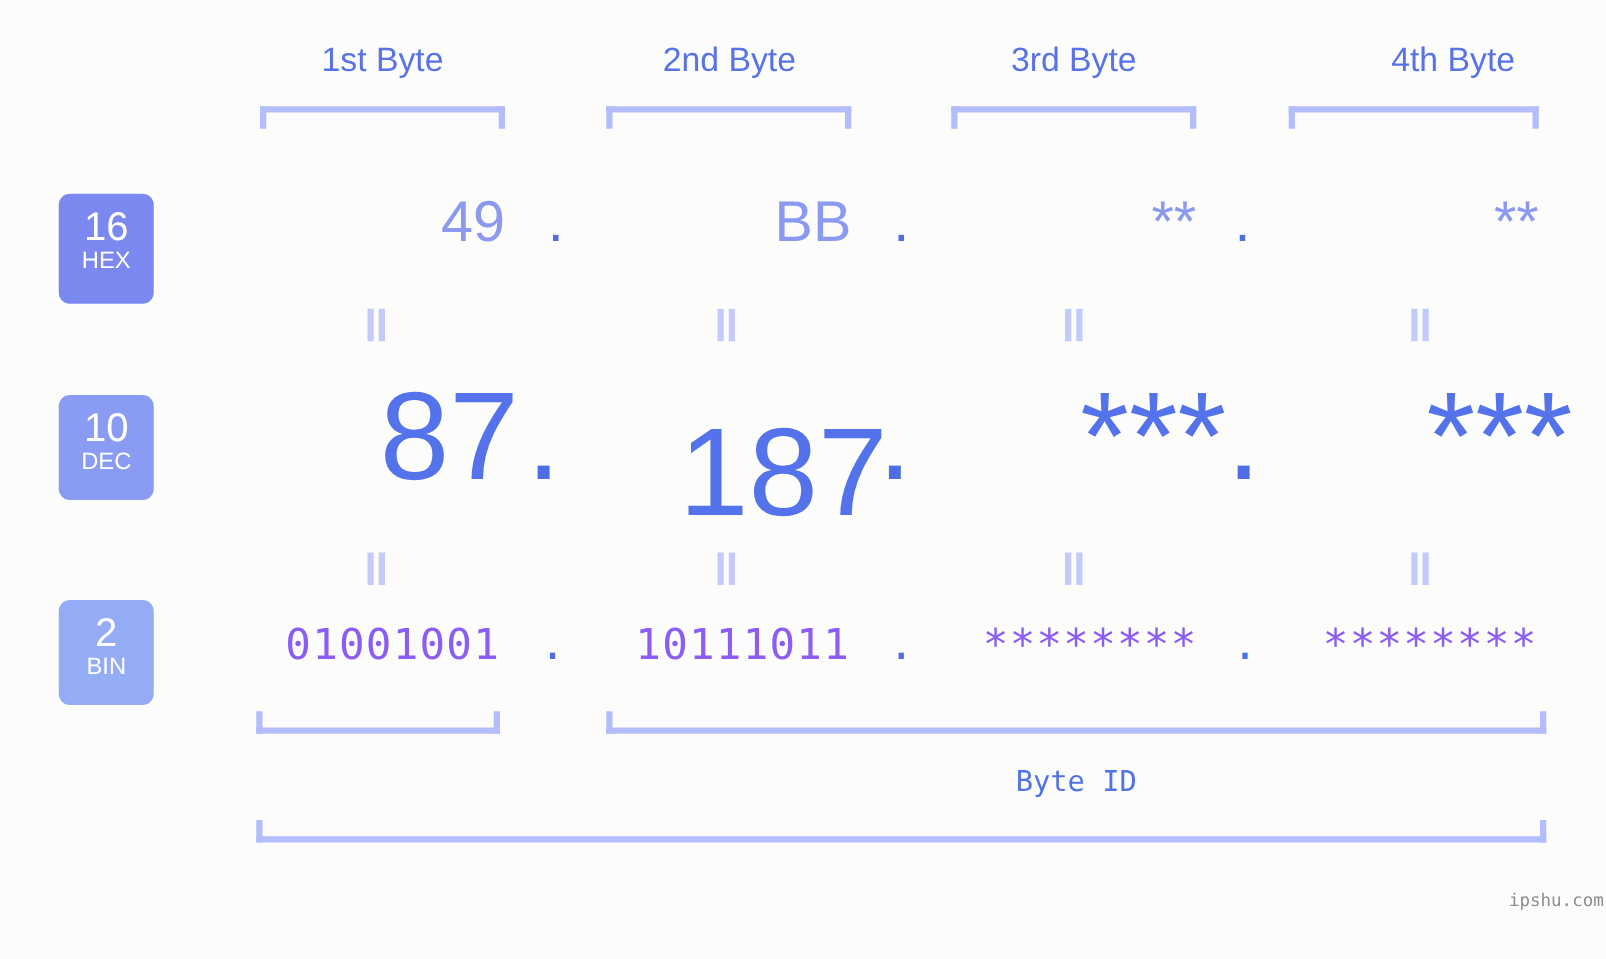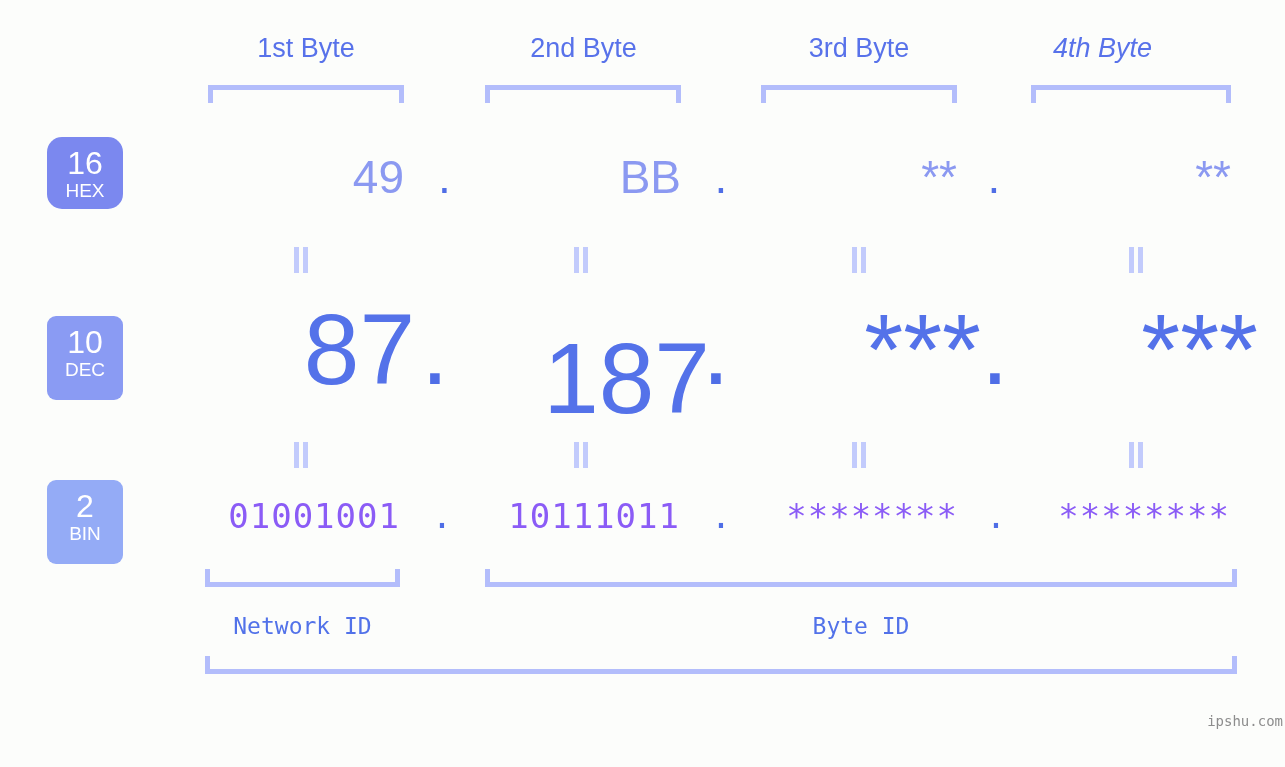--- a/index.html
+++ b/index.html
@@ -66,21 +66,21 @@
     font-size: 32px;
     line-height: 34px;
     font-weight: 400;
   }
   .badge .abbr {
     display: block;
     font-size: 19px;
     line-height: 22px;
     font-weight: 400;
   }
-  #badge-hex { top: 137px; height: 72px; background: #7b88ef; border-radius: 15px; }
+  #badge-hex { top: 155px; height: 88px; background: #7b88ef; }
   #badge-dec { top: 316px; height: 84px; background: #8a9bf3; text-align: center; }
   #badge-bin { top: 480px; height: 84px; background: #94abf6; }
 
   
   .val-cell {
     position: absolute;
     text-align: right;
     white-space: nowrap;
     font-family: "Liberation Sans", sans-serif;
   }
@@ -181,21 +181,21 @@
   }
 </style>
 </head>
 <body>
 
 <div class="stage">
 
   <div class="byte-label" style="left:206px; width:200px;">1st Byte</div>
   <div class="byte-label" style="left:485px; width:197px;">2nd Byte</div>
   <div class="byte-label" style="left:762px; width:194px;">3rd Byte</div>
-  <div class="byte-label" style="left:1000px; width:205px;font-style:italic;">4th Byte</div>
+  <div class="byte-label" style="left:1060px; width:205px;">4th Byte</div>
 
   <div class="bracket bracket-down" style="left:208px; top:85px; width:196px;"></div>
   <div class="bracket bracket-down" style="left:485px; top:85px; width:196px;"></div>
   <div class="bracket bracket-down" style="left:761px; top:85px; width:196px;"></div>
   <div class="bracket bracket-down" style="left:1031px; top:85px; width:200px;"></div>
 
   <div class="badge" id="badge-hex">
     <span class="num">16</span>
     <span class="abbr">HEX</span>
   </div>
@@ -268,20 +268,19 @@
     <div class="val-cell" style="left:484px; width:196px;">10111011</div>
     <div class="dot-cell" style="left:680px; width:82px;">.</div>
     <div class="val-cell" style="left:762px; width:196px;">********</div>
     <div class="dot-cell" style="left:958px; width:76px;">.</div>
     <div class="val-cell" style="left:1034px; width:196px;">********</div>
   </div>
 
   <div class="bracket bracket-up" style="left:205px; top:569px; width:195px;"></div>
   <div class="bracket bracket-up" style="left:485px; top:569px; width:752px;"></div>
 
-  <div class="section-label" id="label-network-id" style="left:205px; width:195px;">Network ID</div>
   <div class="section-label" id="label-host-id" style="left:485px; width:752px;">Byte ID</div>
 
   <div class="bracket bracket-up" style="left:205px; top:656px; width:1032px;"></div>
 
   <div id="watermark">ipshu.com</div>
 
 </div>
 
 </body></html>

